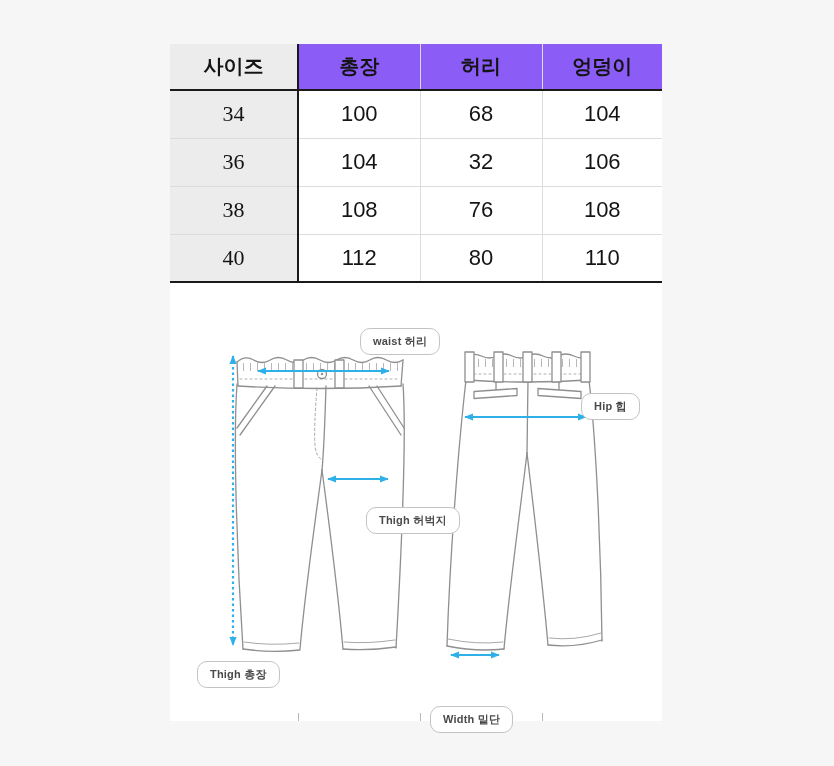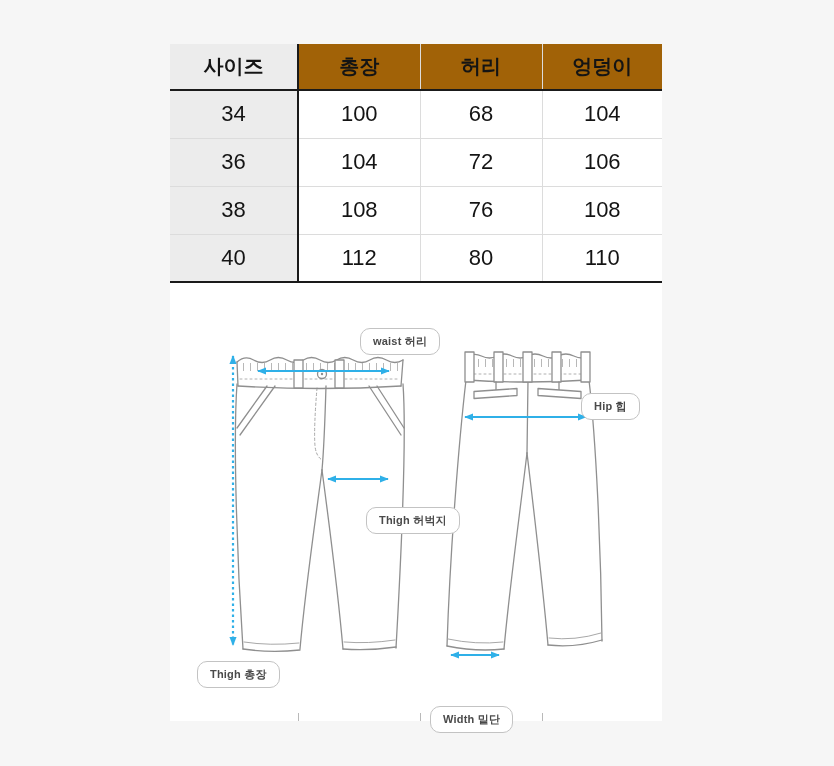--- a/index.html
+++ b/index.html
@@ -21,24 +21,24 @@
     width:492px; border-collapse:collapse; table-layout:fixed;
   }
   table.size th, table.size td {
     height:48px; text-align:center; vertical-align:middle;
     font-family:"Liberation Sans", sans-serif;
     font-size:22px; font-weight:400; color:#141414;
     background:#ffffff; overflow:hidden;
   }
   table.size thead th {
     height:46px; font-size:20px; font-weight:700;
-    background:#a16207;
+    background:#8b5cf6;
     border-bottom:2px solid #1a1a1a;
   }
-  table.size .c0 { background:#ececec; border-right:2px solid #1a1a1a; }
+  table.size .c0 { background:#ececec; border-right:2px solid #1a1a1a;font-family:Liberation Serif, serif; }
   table.size .mid { border-right:1px solid #dcdcdc; }
   table.size tbody tr + tr td { border-top:1px solid #dcdcdc;margin-top:34px; }
   table.size tbody tr.last td { border-bottom:2px solid #1a1a1a;text-align:center; }
   
   .diagram-svg { position:absolute; left:0px; top:246px; width:492px; height:420px; }
   .pill {
     position:absolute; height:27px;
     display:flex; align-items:center; justify-content:center;
     background:#ffffff; border:1px solid #c3c3c3; border-radius:10px;
     padding:0 12px; white-space:nowrap;
@@ -78,21 +78,21 @@
     <tbody>
       <tr>
         <td class="c0">34</td>
         <td class="mid">100</td>
         <td class="mid">68</td>
         <td>104</td>
       </tr>
       <tr>
         <td class="c0">36</td>
         <td class="mid">104</td>
-        <td class="mid">72</td>
+        <td class="mid">32</td>
         <td>106</td>
       </tr>
       <tr>
         <td class="c0">38</td>
         <td class="mid">108</td>
         <td class="mid">76</td>
         <td>108</td>
       </tr>
       <tr class="last">
         <td class="c0">40</td>

